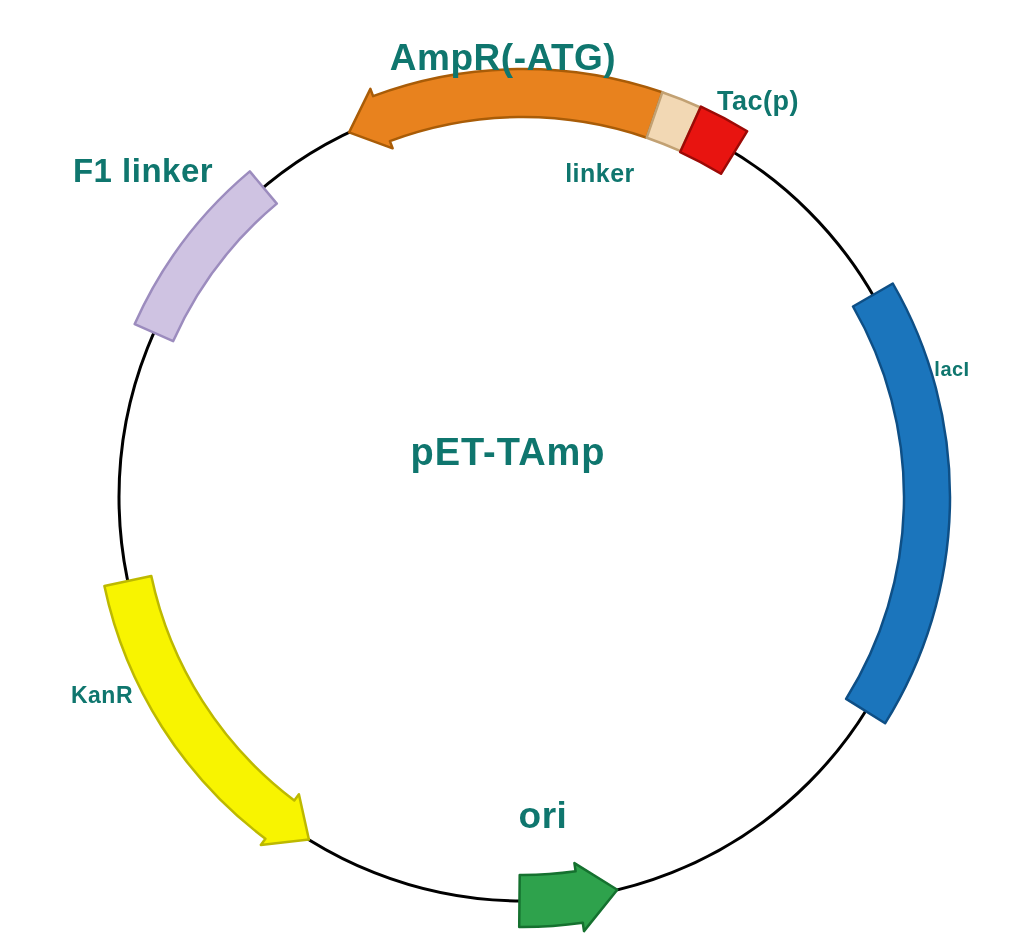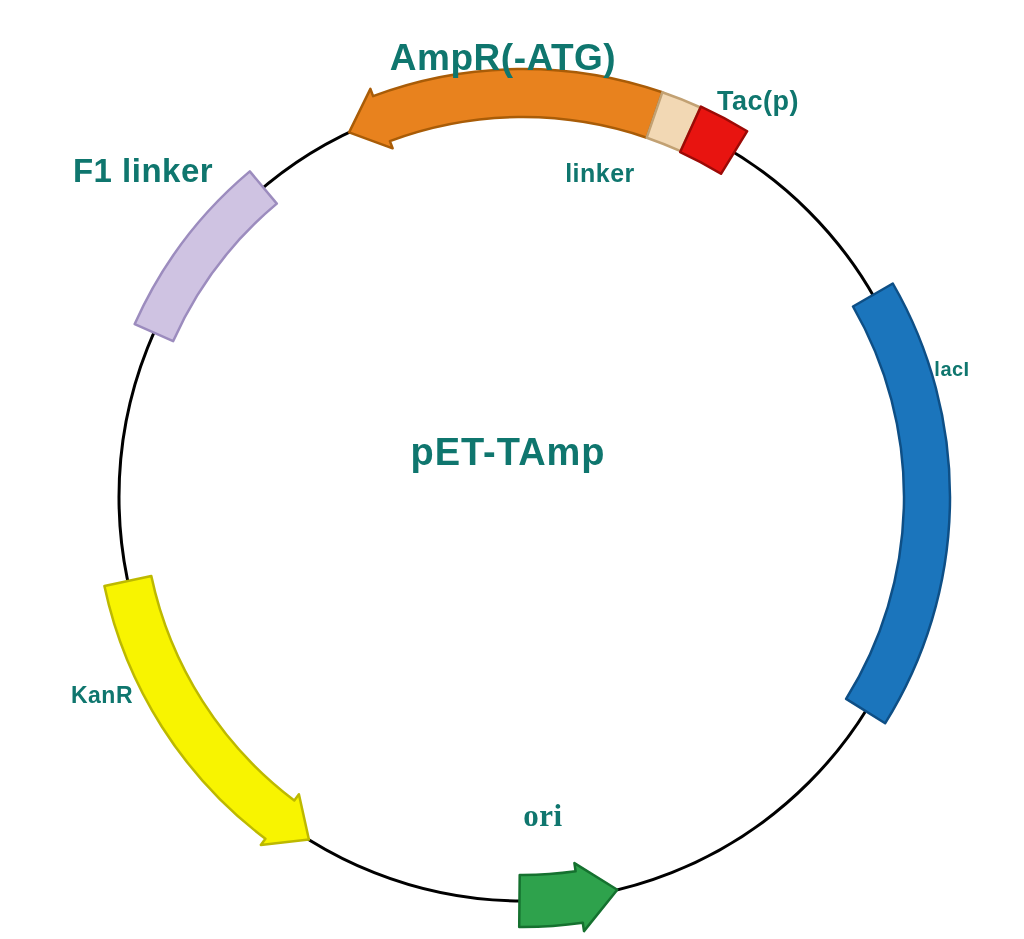--- a/index.html
+++ b/index.html
@@ -29,21 +29,21 @@
     color: #0f766e;
     font-size: 31px;
     white-space: nowrap;
     letter-spacing: 0.5px;
   }
   .lbl-ampr   { left: 503px; top: 58px;  font-size: 37px; }
   .lbl-tacp   { left: 758px; top: 101px; font-size: 27px; }
   .lbl-linker { left: 600px; top: 173px; font-size: 25px; }
   .lbl-laci   { left: 952px; top: 369px; font-size: 20px; }
   .lbl-kanr   { left: 78px;  top: 695px; font-size: 23px; margin-left: 24px; }
-  .lbl-ori    { left: 543px; top: 816px; font-size: 31px; font-family: Liberation Serif, serif; }
+  .lbl-ori    { left: 543px; top: 816px; font-size: 37px; }
   .lbl-f1     { left: 143px; top: 171px; font-size: 33px; }
   .lbl-title  { left: 508px; top: 452px; font-size: 38px; letter-spacing: 1px; }
 </style>
 </head>
 <body>
 
 <div class="stage">
 
   <svg viewBox="0 0 1024 939" xmlns="http://www.w3.org/2000/svg">
     <circle fill="none" cx="523" cy="497" r="404" stroke="#000000" stroke-width="3"></circle>

